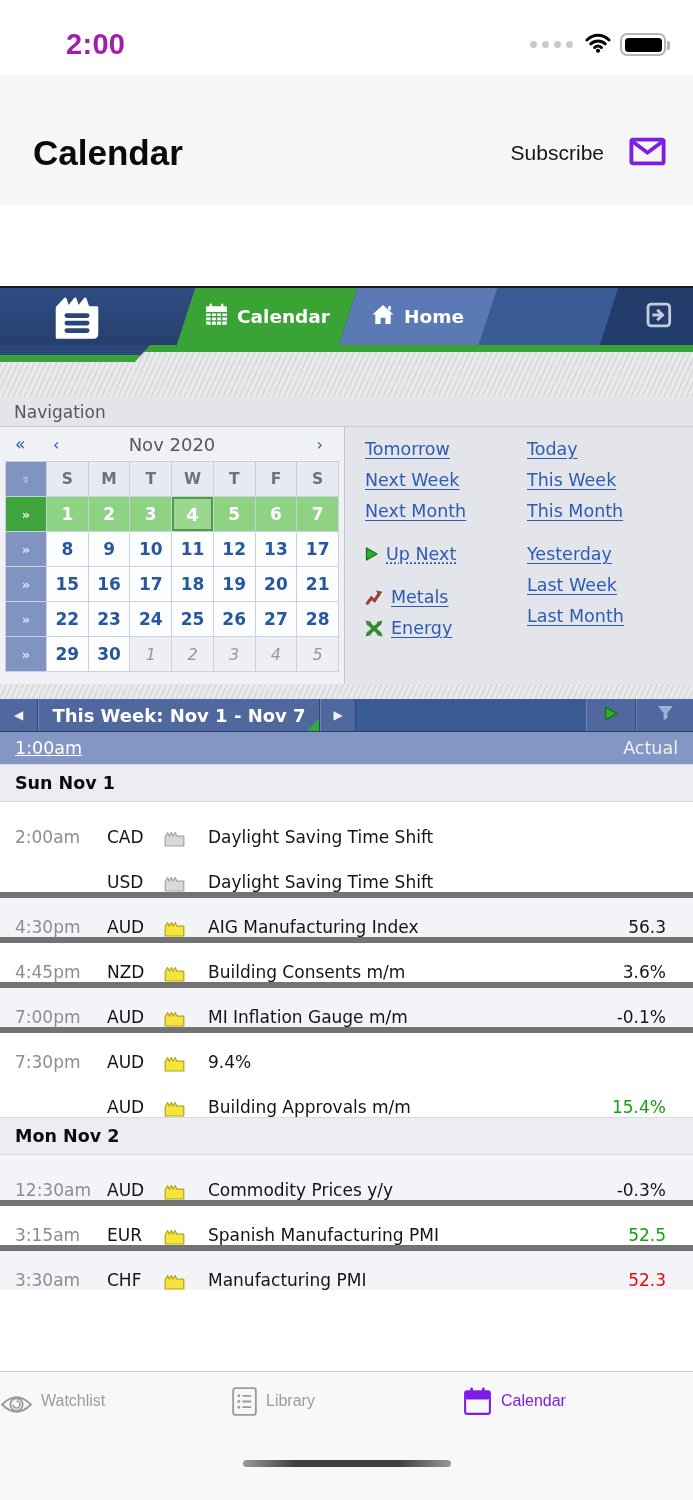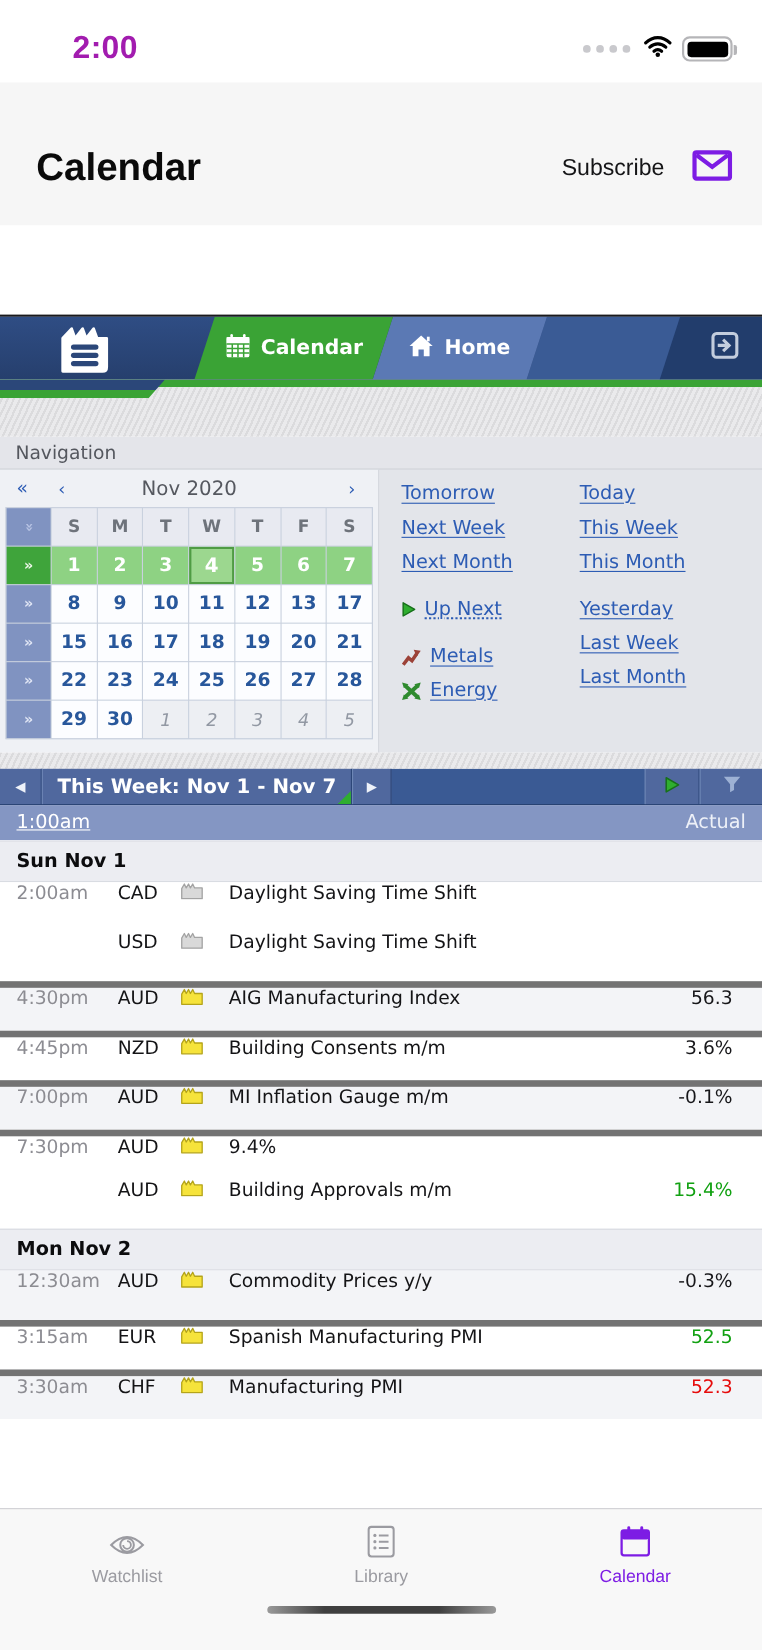--- a/index.html
+++ b/index.html
@@ -102,36 +102,36 @@
   .time-row{height:32px;background:#8496c3;display:flex;align-items:center;
             justify-content:space-between;padding:0 15px;font-size:17.5px}
   .time-row .tl{color:#fff;text-decoration:underline;cursor:pointer}
   .time-row .al{color:#eef1f8}
 
   
   #event-list{height:607px;overflow:hidden;background:#fff}
   .day-header{height:38px;display:flex;align-items:center;padding-left:15px;background:#ecedf2;
               border-top:1px solid #d8dae0;border-bottom:1px solid #d8dae0;
               font-weight:700;font-size:17.5px;color:#0c0c0e}
-  .ev-row{height:45px;display:flex;align-items:flex-start;background:#fff;padding-left:15px;cursor:pointer}
+  .ev-row{height:45px;display:flex;align-items:flex-end;background:#fff;padding-left:15px;cursor:pointer}
   .ev-row.shade{background:#f3f4f7}
   .ev-row.first{border-top:6px solid #737373}
   .day-header+.ev-row.first{border-top:none}
   .ev-time{width:92px;color:#8c8c92;font-size:17px}
   .ev-cur{width:57px;color:#141416;font-size:17px}
   .ev-imp{width:44px;display:flex;align-items:center}
   .ev-name{flex:1;color:#141416;font-size:17px;white-space:nowrap;overflow:hidden}
   .ev-actual{padding-right:27px;font-size:17px;color:#17171a}
   .ev-actual.better{color:var(--green)}
   .ev-actual.worse{color:var(--red)}
 
   
   .tab-bar{height:129px;background:#f8f8f8;border-top:1px solid #cfcfd3;position:relative}
   #tab-bar-items{display:flex;padding-top:13px}
-  .tb-item{flex:1;display:flex;flex-direction:column;align-items:center;gap:8px;cursor:pointer}
+  .tb-item{flex:1;display:flex;flex-direction:row;align-items:center;gap:8px;cursor:pointer}
   .tb-ic{height:32px;display:flex;align-items:flex-end}
   .tb-lbl{font-size:16px;color:#9b9ba1;font-family:"Liberation Sans","DejaVu Sans",sans-serif}
   .tb-item.active .tb-lbl{color:var(--accent)}
   .home-indicator{position:absolute;left:50%;transform:translateX(-50%);bottom:33px;width:208px;
        height:7px;border-radius:4px;cursor:grab;
        background:linear-gradient(90deg,#9a9a9a,#3f3f3f 25%,#3f3f3f 75%,#9a9a9a)}
 </style>
 </head>
 <body>
 

